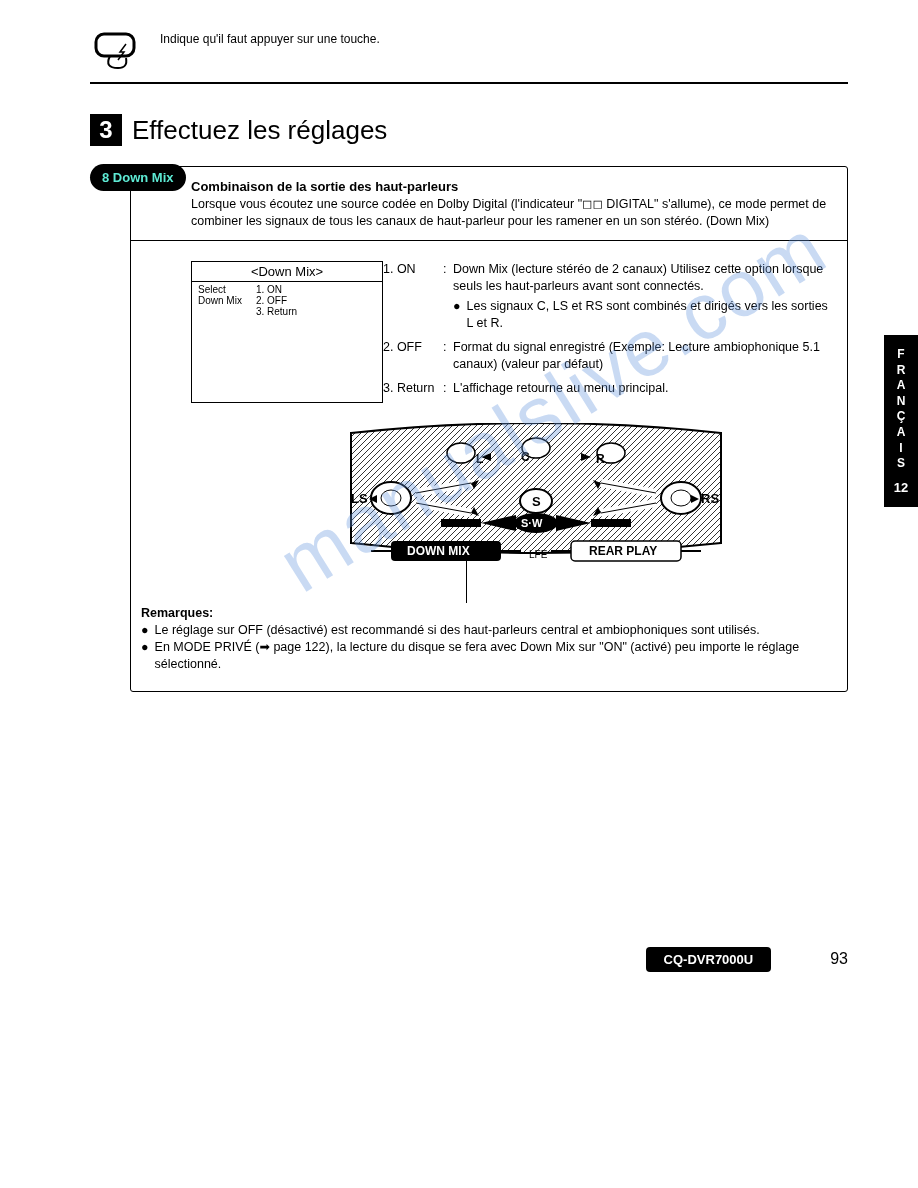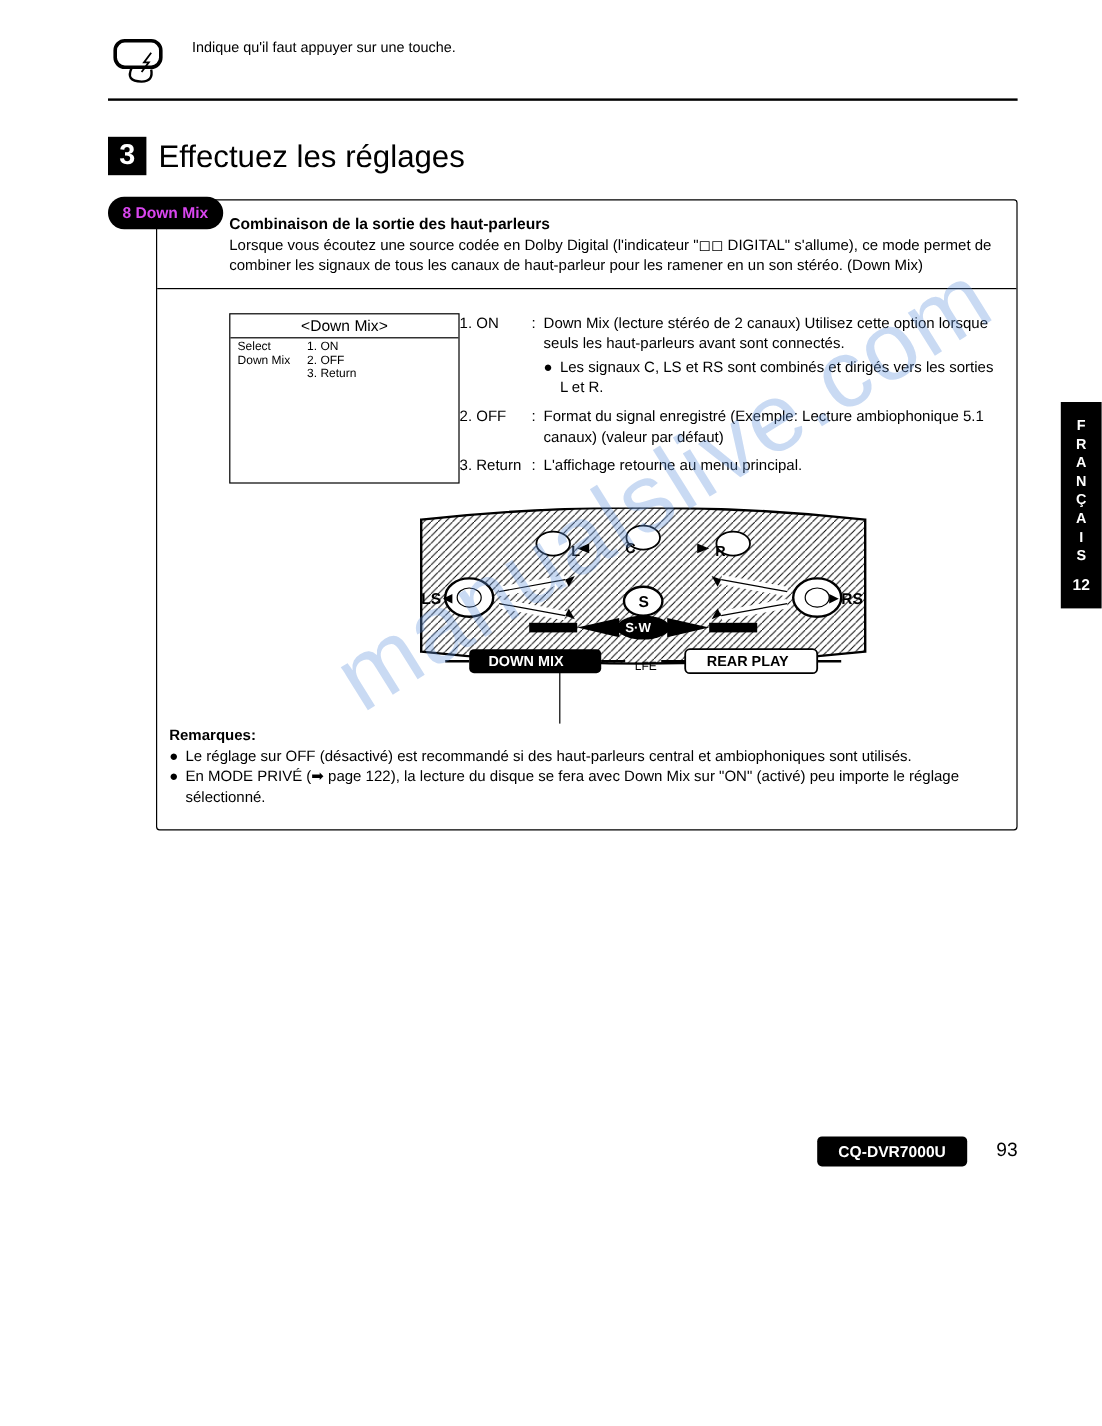--- a/index.html
+++ b/index.html
@@ -60,21 +60,21 @@
   }
   .section-wrap {
     margin-left: 40px;
     position: relative;
   }
   .pill {
     position: absolute;
     left: -40px;
     top: -2px;
     background: #000;
-    color: #d946ef;
+    color: #5eead4;
     font-weight: bold;
     font-size: 13px;
     padding: 6px 12px;
     border-radius: 16px;
     z-index: 2;
   }
   .content-box {
     border: 1.5px solid #000;
     border-radius: 3px;
     padding: 12px 18px 18px 60px;
@@ -204,21 +204,21 @@
   .side-tab .num {
     margin-top: 8px;
     font-size: 13px;
   }
   .footer {
     position: absolute;
     bottom: 20px;
     right: 70px;
     display: flex;
     align-items: center;
-    gap: 24px;
+    gap: 59px;
   }
   .model-badge {
     background: #000;
     color: #fff;
     font-weight: bold;
     font-size: 13px;
     padding: 5px 18px;
     border-radius: 4px;
   }
   .page-num {

